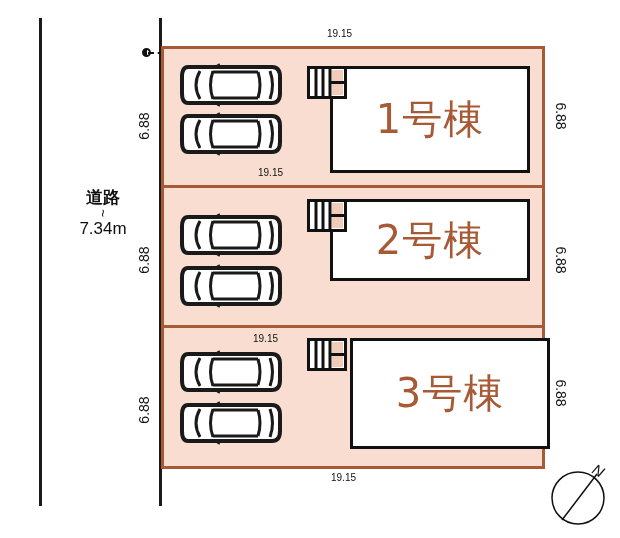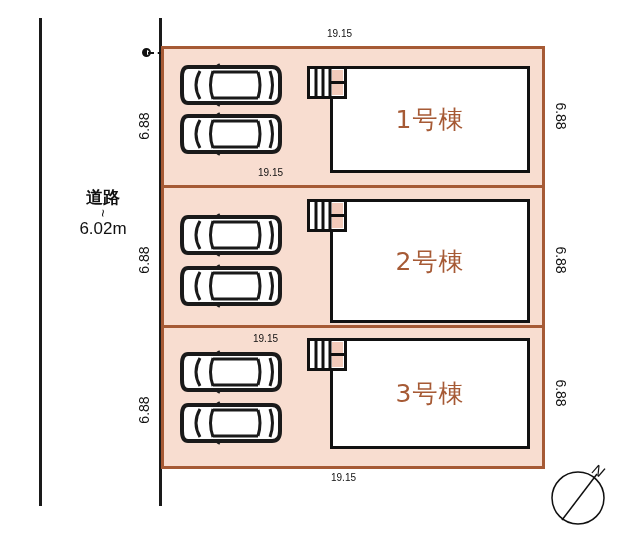--- a/index.html
+++ b/index.html
@@ -2,60 +2,60 @@
 <html><head>
 <meta charset="utf-8">
 <style>
   html, body { margin:0; padding:0; background:#ffffff; }
   body { width:620px; height:538px; position:relative; overflow:hidden; font-family:"Liberation Sans", "DejaVu Sans", sans-serif; }
   .abs { position:absolute; }
   .vline { position:absolute; width:3px; background:#1a1a1a; }
   .lot { position:absolute; left:161px; width:384px; background:#f8ddd0; border-left:3px solid #a65a35; border-right:3px solid #a65a35; box-sizing:border-box; }
   .hborder { position:absolute; left:161px; width:384px; height:3px; background:#a65a35; }
   .bldg { position:absolute; left:330px; width:200px; background:#ffffff; border:3px solid #111; box-sizing:border-box; display:flex; align-items:center; justify-content:center; }
-  .bldg-label { color:#a65a35; font-family:"DejaVu Sans", sans-serif; font-size:25px; letter-spacing:1px; }
+  .bldg-label { color:#a65a35; font-family:"DejaVu Sans", sans-serif; font-size:40px; letter-spacing:1px; }
   .dim { position:absolute; font-size:10px; color:#111; white-space:nowrap; }
   .dim-v { position:absolute; font-size:14px; color:#111; white-space:nowrap; transform-origin:center; }
   .road { position:absolute; left:62px; top:188px; width:82px; text-align:center; color:#111; font-size:17px; line-height:19px; }
   .road .tilde { display:block; font-size:14px; line-height:12px; transform:rotate(90deg); }
   .porch { position:absolute; width:40px; height:33px; }
   .car { position:absolute; width:104px; height:44px; }
   .dash { position:absolute; left:148px; top:52px; width:84px; height:0; border-top:2px dashed #111; }
   .marker { position:absolute; left:142px; top:48px; width:9px; height:9px; border:2px solid #111; border-radius:50%; box-sizing:border-box; background:linear-gradient(90deg,#111 50%, #fff 50%); }
 </style>
 </head>
 <body>
 
 <div class="vline" style="left:39px; top:18px; height:488px;"></div>
 <div class="vline" style="left:159px; top:18px; height:488px;"></div>
 
 <div class="road">
   <div style="font-weight:bold;">道路</div>
   <span class="tilde">~</span>
-  <div>6.02m</div>
+  <div>7.34m</div>
 </div>
 
 <div class="marker"></div>
 <div class="dash"></div>
 
 <div class="lot" style="top:47px; height:140px;"></div>
 <div class="lot" style="top:187px; height:140px;"></div>
 <div class="lot" style="top:327px; height:141px;"></div>
 <div class="hborder" style="top:46px;"></div>
 <div class="hborder" style="top:185px;"></div>
 <div class="hborder" style="top:325px;"></div>
 <div class="hborder" style="top:466px;"></div>
 
 <div class="bldg" style="top:66px; height:107px;">
   <span class="bldg-label">1号棟</span>
 </div>
-<div class="bldg" style="top:199px; height:124px;">
+<div class="bldg" style="top:199px; height:82px;">
   <span class="bldg-label">2号棟</span>
 </div>
-<div class="bldg" style="top:338px; height:111px;">
+<div class="bldg" style="top:338px; height:111px;margin-left:20px;">
   <span class="bldg-label">3号棟</span>
 </div>
 
 <svg class="porch" style="left:307px; top:66px;" viewBox="0 0 40 33">
   <rect x="1.5" y="1.5" width="37" height="30" fill="#fff" stroke="#111" stroke-width="3"></rect>
   <line x1="9" y1="1.5" x2="9" y2="31.5" stroke="#111" stroke-width="3"></line>
   <line x1="16" y1="1.5" x2="16" y2="31.5" stroke="#111" stroke-width="3"></line>
   <line x1="23" y1="1.5" x2="23" y2="31.5" stroke="#111" stroke-width="3"></line>
   <rect x="25" y="4" width="11" height="11" fill="#f3cbbb"></rect>
   <rect x="25" y="18" width="11" height="11" fill="#f3cbbb"></rect>

